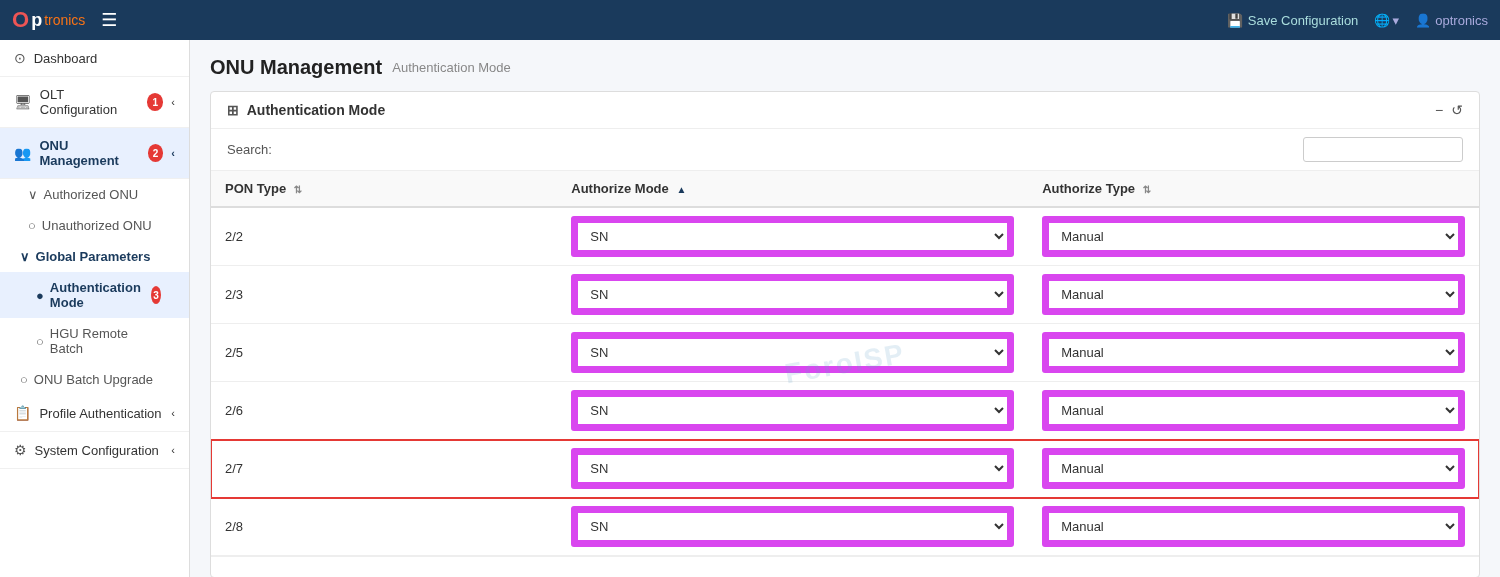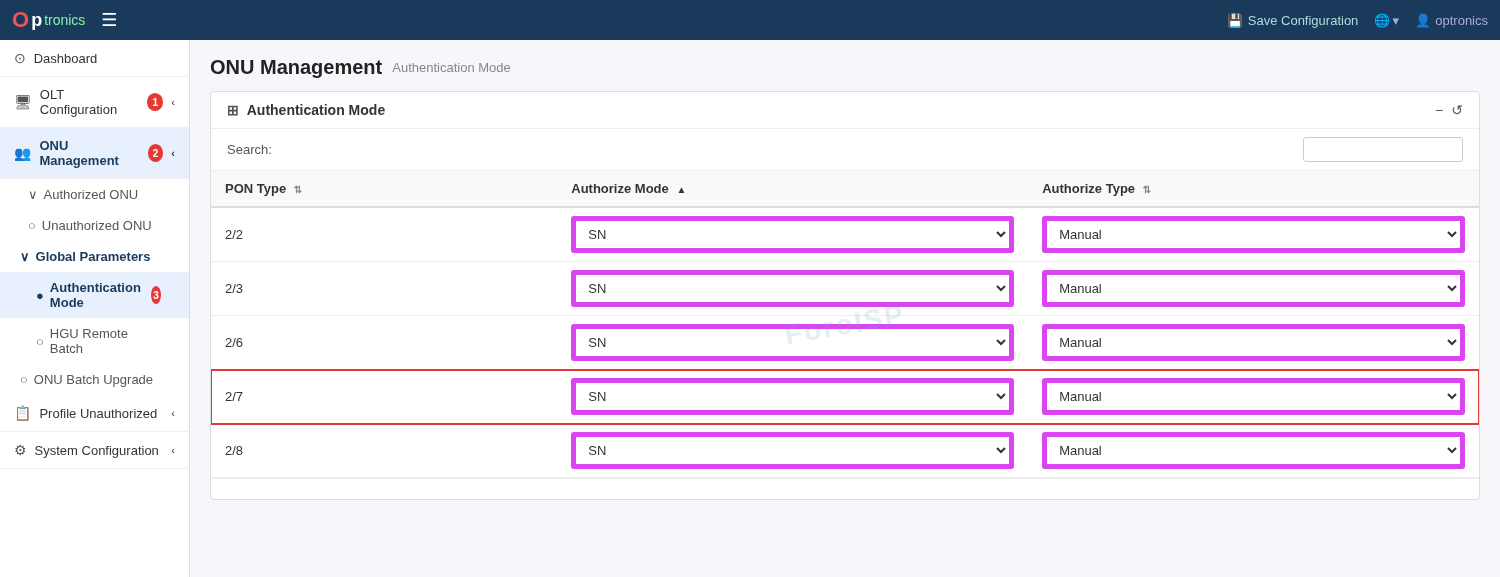--- a/index.html
+++ b/index.html
@@ -114,21 +114,21 @@
       cursor: pointer;
       white-space: nowrap;
     }
     th .sort-icon { font-size: 10px; color: #888; margin-left: 4px; }
     th .sort-asc { color: #1a3a5c; }
     tbody tr { border-bottom: 1px solid #eee; }
     td { padding: 8px 14px; font-size: 13px; color: #333; }
     td select {
       width: 100%;
       padding: 5px 8px;
-      border: 5px solid #d946ef;
+      border: 7px solid #d946ef;
       border-radius: 3px;
       font-size: 13px;
       background: #fff;
       color: #333;
       outline: none;
       cursor: pointer;
     }
 
     
     .watermark {
@@ -155,21 +155,21 @@
     }
 
     
     .logo-wrapper {
       display: flex;
       align-items: center;
       gap: 2px;
     }
     .logo-o { color: #e55; font-weight: 900; font-size: 22px; }
     .logo-pt { color: #fff; font-weight: 900; font-size: 18px; }
-    .logo-ronics { color: #86efac; font-weight: 400; font-size: 14px; }
+    .logo-ronics { color: #f97316; font-weight: 400; font-size: 14px; }
   </style>
 </head>
 <body>
 
 <nav class="navbar">
   <div class="navbar-left">
     <div class="logo-wrapper">
       <span class="logo-o">O</span>
       <span class="logo-pt">p</span>
       <span class="logo-ronics">tronics</span>
@@ -234,21 +234,21 @@
       <span>○</span>
       <span>HGU Remote Batch</span>
     </div>
     <div class="sidebar-sub" style="padding-left:20px;">
       <span>○</span>
       <span>ONU Batch Upgrade</span>
     </div>
 
     <div class="sidebar-item">
       <span class="icon">📋</span>
-      <span>Profile Unauthorized</span>
+      <span>Profile Authentication</span>
       <span class="chevron">‹</span>
     </div>
 
     <div class="sidebar-item">
       <span class="icon">⚙</span>
       <span>System Configuration</span>
       <span class="chevron">‹</span>
     </div>
   </aside>
 
@@ -302,20 +302,25 @@
                 <td>2/2</td>
                 <td><select><option value="SN">SN</option><option value="MAC">MAC</option><option value="LOID">LOID</option><option value="SN+LOID">SN+LOID</option></select></td>
                 <td><select><option value="Manual">Manual</option><option value="Auto">Auto</option></select></td>
               </tr>
               <tr>
                 <td>2/3</td>
                 <td><select><option value="SN">SN</option><option value="MAC">MAC</option><option value="LOID">LOID</option><option value="SN+LOID">SN+LOID</option></select></td>
                 <td><select><option value="Manual">Manual</option><option value="Auto">Auto</option></select></td>
               </tr>
               <tr>
+                <td>2/5</td>
+                <td><select><option value="SN">SN</option><option value="MAC">MAC</option><option value="LOID">LOID</option><option value="SN+LOID">SN+LOID</option></select></td>
+                <td><select><option value="Manual">Manual</option><option value="Auto">Auto</option></select></td>
+              </tr>
+              <tr>
                 <td>2/6</td>
                 <td><select><option value="SN">SN</option><option value="MAC">MAC</option><option value="LOID">LOID</option><option value="SN+LOID">SN+LOID</option></select></td>
                 <td><select><option value="Manual">Manual</option><option value="Auto">Auto</option></select></td>
               </tr>
               <tr style="outline: rgb(229, 57, 53) solid 2px; outline-offset: -1px;">
                 <td>2/7</td>
                 <td><select><option value="SN">SN</option><option value="MAC">MAC</option><option value="LOID">LOID</option><option value="SN+LOID">SN+LOID</option></select></td>
                 <td><select><option value="Manual">Manual</option><option value="Auto">Auto</option></select></td>
               </tr>
               <tr>

